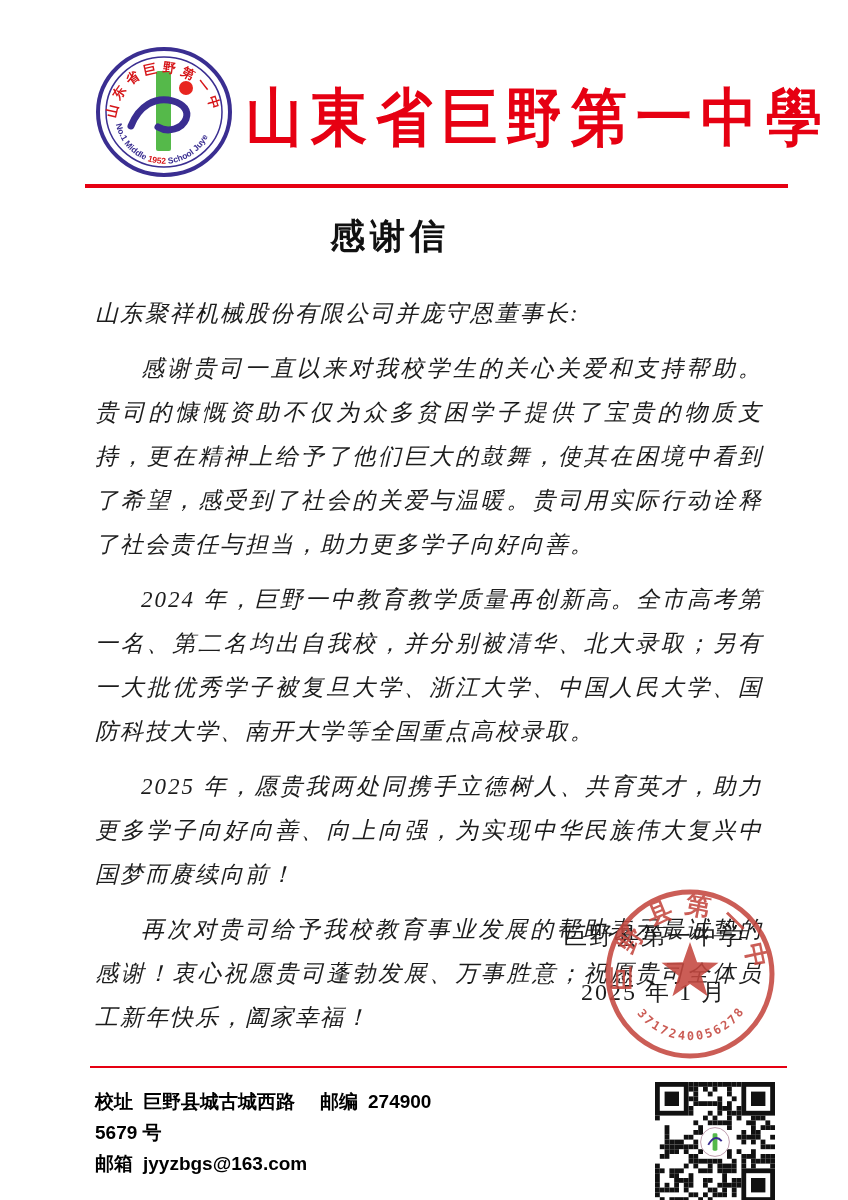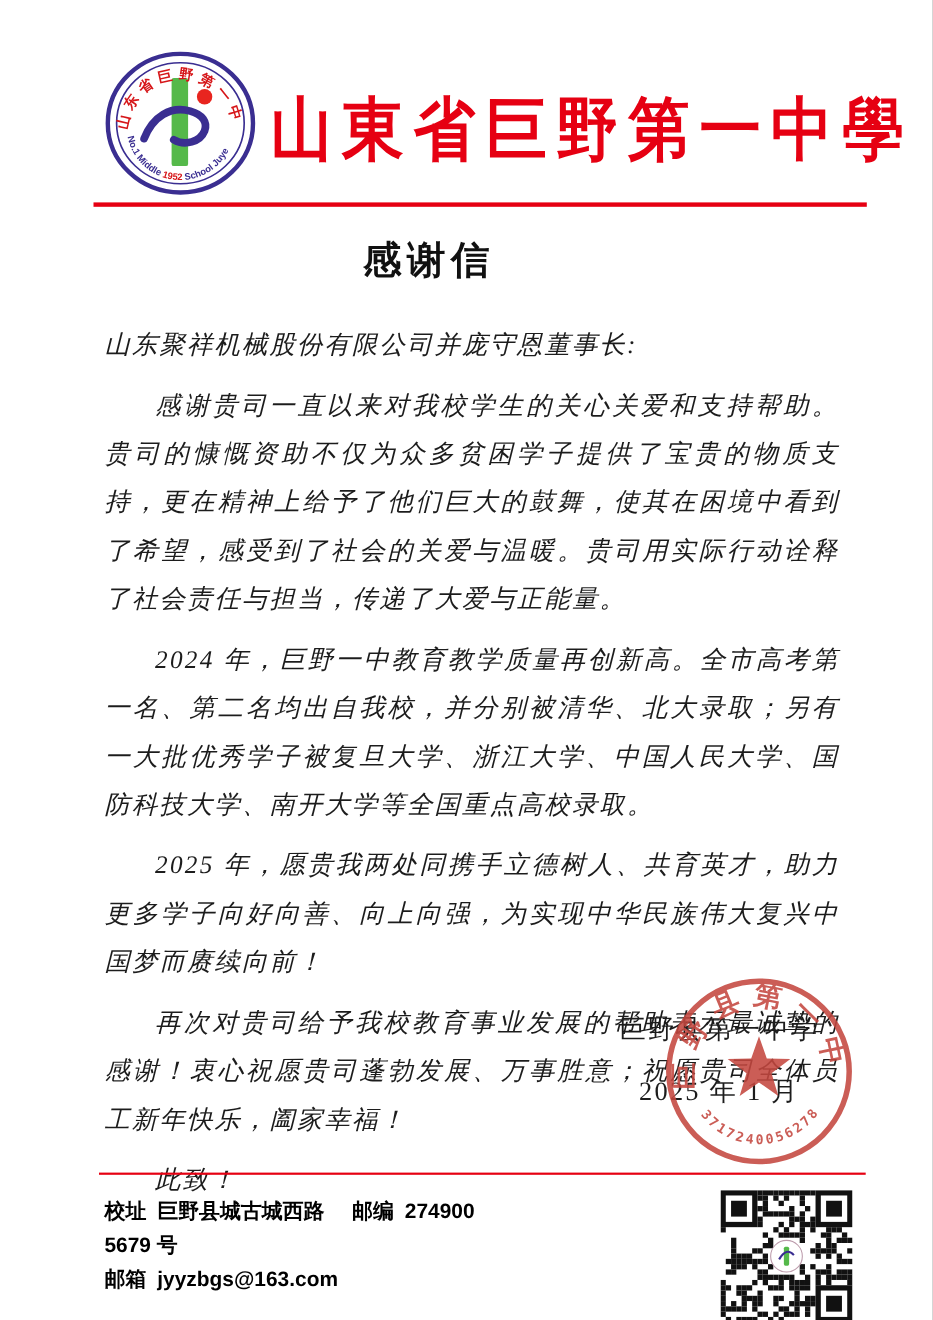--- a/index.html
+++ b/index.html
@@ -85,25 +85,24 @@
   </svg>
 
   <div class="school-name">山東省巨野第一中學</div>
 
   <div class="header-rule"></div>
 
   <div class="letter-title">感谢信</div>
 
   <div class="letter-body">
     <p class="salutation">山东聚祥机械股份有限公司并庞守恩董事长:</p>
-    <p class="para">感谢贵司一直以来对我校学生的关心关爱和支持帮助。贵司的慷慨资助不仅为众多贫困学子提供了宝贵的物质支持，更在精神上给予了他们巨大的鼓舞，使其在困境中看到了希望，感受到了社会的关爱与温暖。贵司用实际行动诠释了社会责任与担当，传递了大爱与正能量。</p>
+    <p class="para">感谢贵司一直以来对我校学生的关心关爱和支持帮助。贵司的慷慨资助不仅为众多贫困学子提供了宝贵的物质支持，更在精神上给予了他们巨大的鼓舞，使其在困境中看到了希望，感受到了社会的关爱与温暖。贵司用实际行动诠释了社会责任与担当，助力更多学子向好向善。</p>
     <p class="para">2024 年，巨野一中教育教学质量再创新高。全市高考第一名、第二名均出自我校，并分别被清华、北大录取；另有一大批优秀学子被复旦大学、浙江大学、中国人民大学、国防科技大学、南开大学等全国重点高校录取。</p>
     <p class="para">2025 年，愿贵我两处同携手立德树人、共育英才，助力更多学子向好向善、向上向强，为实现中华民族伟大复兴中国梦而赓续向前！</p>
     <p class="para">再次对贵司给予我校教育事业发展的帮助表示最诚挚的感谢！衷心祝愿贵司蓬勃发展、万事胜意；祝愿贵司全体员工新年快乐，阖家幸福！</p>
-    <p class="closing">此致！</p>
   </div>
 
   <div class="sign-block">
     <p class="sig">巨野县第一中学</p>
     <p class="date">2025 年 1 月</p>
   </div>
 
   <svg class="seal" viewBox="0 0 184 184">
     <circle cx="92" cy="92" r="82" fill="none" stroke="#c4473f" stroke-width="5"></circle>
     <polygon points="92,60 99.1,80.3 120.5,80.7 103.4,93.7 109.6,114.3 92,102 74.4,114.3 80.6,93.7 63.5,80.7 84.9,80.3" fill="#c4473f"></polygon>

